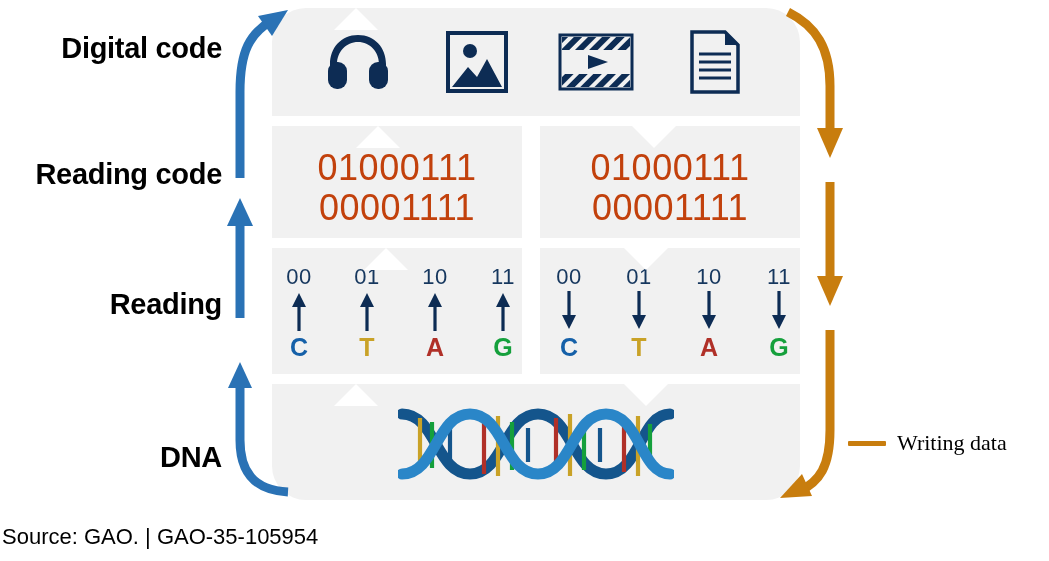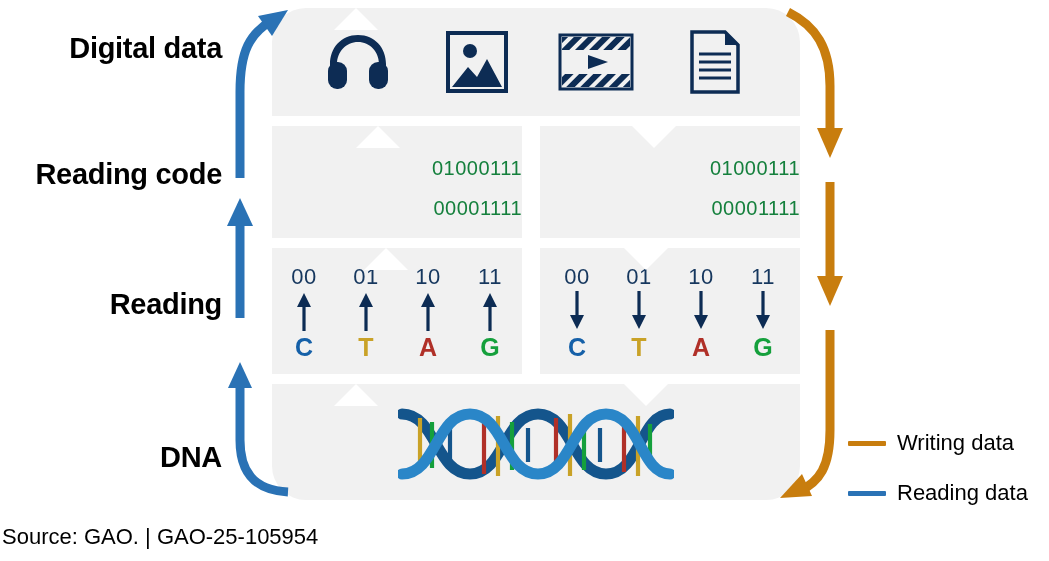--- a/index.html
+++ b/index.html
@@ -96,40 +96,41 @@
     padding: 0 26px;
     box-sizing: border-box;
   }
   .icon-wrap { width: 78px; height: 72px; display: flex; align-items: center; justify-content: center; }
 
   
   .binary-block {
     position: absolute;
     top: 22px;
     width: 100%;
-    text-align: right;
-    color: #15803d;
-    font-size: 20px;
+    text-align: center;
+    color: #c2410c;
+    font-size: 36px;
     line-height: 40px;
     letter-spacing: 0.5px;
   }
 
   
   .pair-block {
     position: absolute;
     top: 16px;
     left: 0;
     width: 100%;
     display: flex;
     justify-content: center;
     gap: 22px;
   }
   .pair-col {
     width: 40px;
     text-align: center;
+    margin-left: 8px;
   }
   .pair-bits {
     font-size: 22px;
     color: #16375e;
     line-height: 26px;
     letter-spacing: 0.5px;
   }
   .pair-arrow {
     height: 42px;
     display: flex;
@@ -164,20 +165,21 @@
     position: absolute;
     left: 848px;
     top: 418px;
     width: 200px;
   }
   .legend-row {
     display: flex;
     align-items: center;
     height: 50px;
     gap: 11px;
+    font-family: Liberation Serif, serif;
   }
   .legend-swatch {
     width: 38px;
     height: 5px;
     border-radius: 1px;
     flex: 0 0 auto;
   }
   .legend-text {
     font-size: 22px;
     color: #000000;
@@ -193,21 +195,21 @@
     color: #000000;
     white-space: nowrap;
   }
 </style>
 </head>
 <body>
 
 <div id="stage">
 
   <div id="label-col">
-    <div class="stage-label" id="lbl-digital">Digital data</div>
+    <div class="stage-label" id="lbl-digital">Digital code</div>
     <div class="stage-label" id="lbl-binary">Reading code</div>
     <div class="stage-label" id="lbl-pairing">Reading</div>
     <div class="stage-label" id="lbl-dna">DNA</div>
   </div>
 
   <div id="card">
 
     <div class="row" id="row-files">
       <div id="icons">
 
@@ -425,21 +427,17 @@
 
     <path d="M830 330 L830 430 C 830 466, 820 482, 798 492" fill="none" stroke="#c87d0e" stroke-width="9" stroke-linecap="butt"></path>
     <path d="M780 498 L802 474 L812 496 Z" fill="#c87d0e"></path>
   </svg>
 
   <div id="legend">
     <div class="legend-row">
       <div class="legend-swatch" style="background:#c87d0e"></div>
       <div class="legend-text">Writing data</div>
     </div>
-    <div class="legend-row">
-      <div class="legend-swatch" style="background:#2a72b5"></div>
-      <div class="legend-text">Reading data</div>
-    </div>
   </div>
 
-  <div id="source">Source: GAO.  |  GAO-25-105954</div>
+  <div id="source">Source: GAO.  |  GAO-35-105954</div>
 
 </div>
 
 </body></html>

